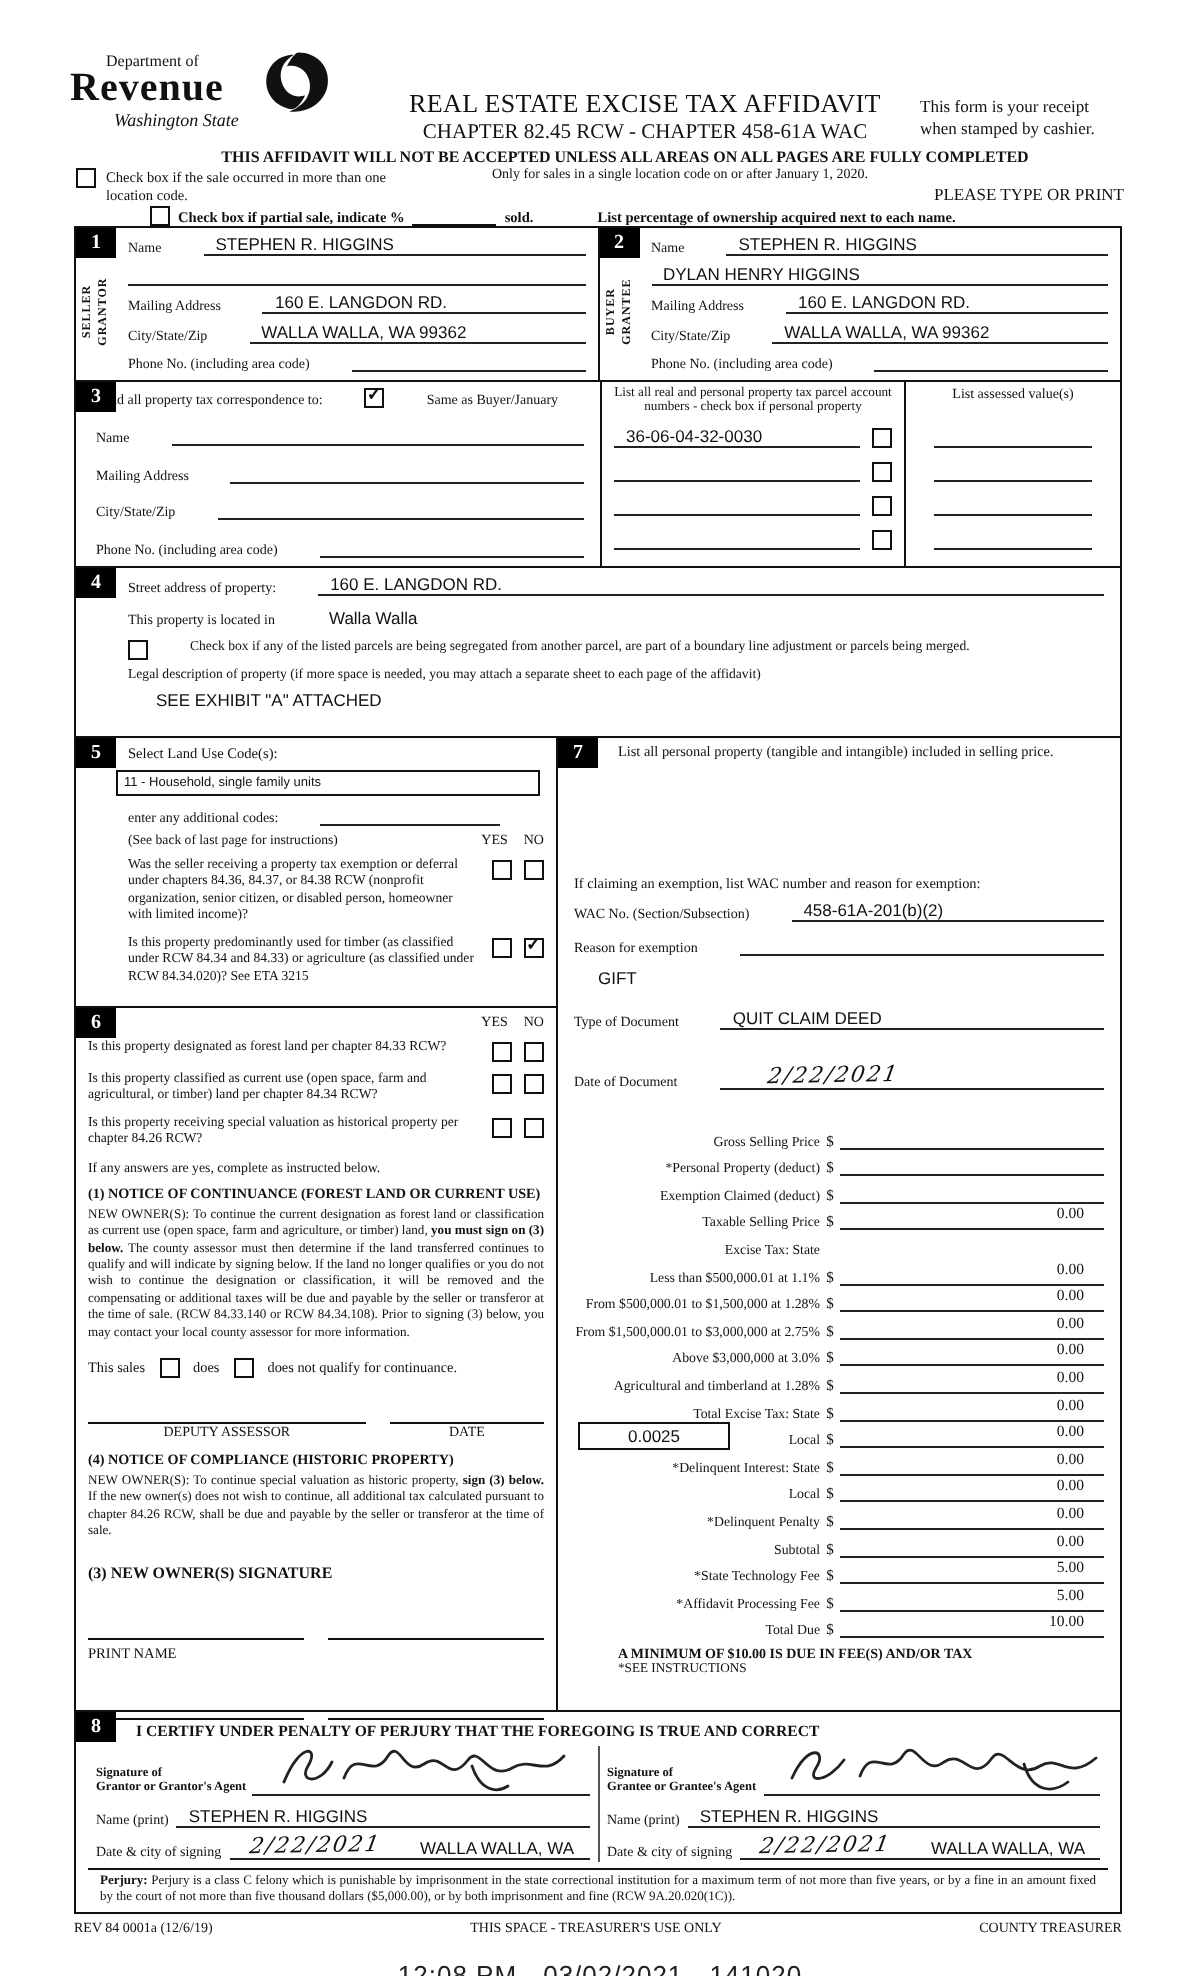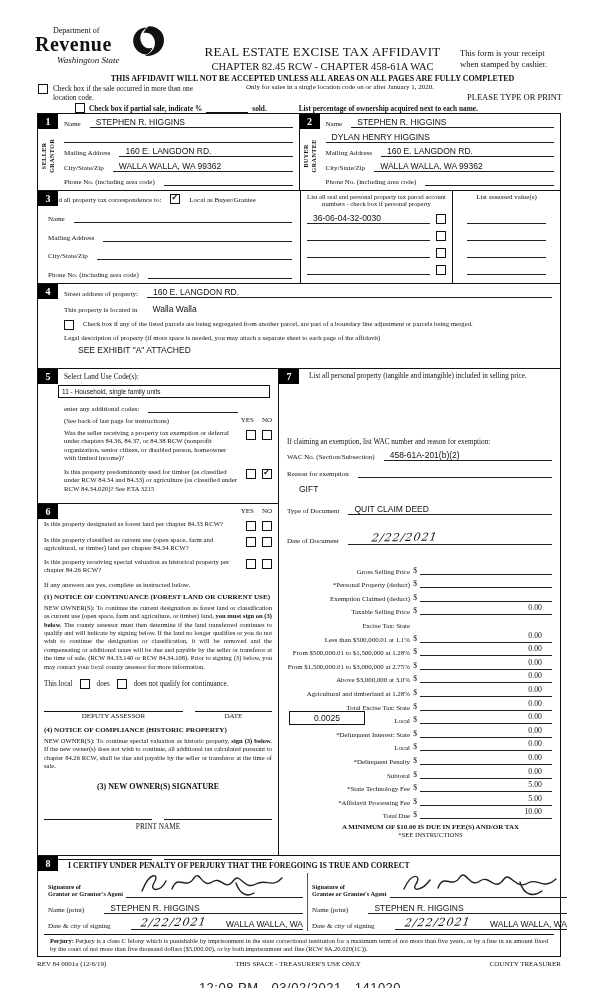--- a/index.html
+++ b/index.html
@@ -27,21 +27,21 @@
   .form{margin-left:37px;width:524px;border:1.5px solid #111;box-sizing:border-box}
   .rrow{position:relative;box-sizing:border-box;border-bottom:1.5px solid #111}
   .num{position:absolute;left:0;top:0;width:20px;height:15px;background:#000;color:#fff;
        font-weight:bold;font-size:10px;display:flex;align-items:center;justify-content:center}
   .cb{display:inline-block;width:8px;height:8px;border:1px solid #111;position:relative;
       vertical-align:-1px;background:#fff;flex:0 0 8px}
   .cb.checked::after{content:"✓";position:absolute;left:0px;top:-3px;font-size:9px;font-weight:bold;color:#111}
   .fl{border-bottom:1px solid #222;flex:1;min-height:10px;display:flex;align-items:flex-end}
   .tv{font-family:"Liberation Sans",sans-serif;font-size:8.5px;padding-left:6px;white-space:nowrap}
   .lb{font-size:7px;white-space:nowrap}
-  .frow{display:flex;align-items:flex-end;gap:9px;box-sizing:border-box}
+  .frow{display:flex;align-items:flex-end;gap:21px;box-sizing:border-box}
   
   .r1{display:flex;height:77px}
   .r1 .cell{flex:1;position:relative;padding:3px 6px 4px 26px;box-sizing:border-box;
             display:flex;flex-direction:column;justify-content:space-between}
   .r1 .cell.left{border-right:1.5px solid #111}
   .vlab{position:absolute;left:-13px;top:34px;width:48px;text-align:center;font-size:6px;
         font-weight:bold;letter-spacing:.5px;transform:rotate(-90deg);line-height:1.3}
   
   .r2{display:flex;height:93px}
   .c3a{flex:0 0 263px;position:relative;padding:3px 8px 4px 26px;box-sizing:border-box;
@@ -66,21 +66,21 @@
   .qboxes{flex:0 0 30px;display:flex;gap:6px;justify-content:flex-end;padding-top:1px}
   .yesno{display:flex;gap:8px;justify-content:flex-end;font-size:7px;padding-right:0px}
   .para{font-size:6.55px;line-height:1.28;text-align:justify;margin-top:3px}
   .bold{font-weight:bold}
   .sigpair{display:flex;gap:12px;margin-top:10px}
   .sigpair .a{flex:1.8;border-bottom:1px solid #111;height:12px}
   .sigpair .b{flex:1;border-bottom:1px solid #111;height:12px}
   .siglabs{display:flex;gap:12px;font-size:7px}
   .siglabs .a{flex:1.8;text-align:center}
   .siglabs .b{flex:1;text-align:center}
-  .ctr{text-align:center}
+  .ctr{}
   
   .mrow{display:flex;align-items:flex-end;height:13.6px;position:relative}
   .mlabel{flex:0 0 123px;text-align:right;font-size:6.9px;white-space:nowrap}
   .mdollar{flex:0 0 10px;text-align:center;font-size:7.5px}
   .mline{flex:1;border-bottom:1px solid #222;text-align:right;min-height:10px}
   .mval{font-family:Liberation Serif, serif;font-size:7.8px;padding-right:10px}
   .mrow.noline .mdollar{visibility:hidden}
   .mrow.noline .mline{border-bottom:none}
   .ratebox{position:absolute;left:2px;top:0px;width:74px;height:12px;border:1.2px solid #111;
            font-family:"Liberation Sans",sans-serif;font-size:8.5px;text-align:center;line-height:12px}
@@ -89,21 +89,21 @@
   
   .r5{position:relative;padding:2px 6px 0 6px;box-sizing:border-box}
   .certhead{display:flex;align-items:center;gap:8px;padding-left:24px;height:15px}
   .certcols{display:flex}
   .certcol{flex:1;padding:1px 4px;box-sizing:border-box}
   .certcol.left{border-right:1px solid #555}
   .sigrow{display:flex;align-items:flex-end;position:relative;height:24px}
   .sigrow .slab{font-size:6.3px;font-weight:bold;line-height:1.2;width:78px}
   .sigrow .fl{position:relative}
   .sigsvg{position:absolute;left:10px;bottom:-2px}
-  .crow{display:flex;align-items:flex-end;gap:20px;height:16px}
+  .crow{display:flex;align-items:flex-end;gap:4px;height:16px}
   .perjury{border-top:1.5px solid #111;margin-top:3px;padding:2px 6px;font-size:6.5px;line-height:1.3;text-align:justify}
   
   .foot{margin-left:37px;width:524px;display:flex;justify-content:space-between;
         padding-top:3px;font-size:7px}
   .stamp{text-align:center;margin-top:12px;font-family:"Liberation Sans",sans-serif;
          font-size:13px;color:#222;letter-spacing:.5px}
 </style>
 </head>
 <body>
 
@@ -210,21 +210,21 @@
           </div>
       </div>
     </div>
 
     <div class="rrow r2">
       <div class="c3a">
         <div class="num">3</div>
         <div class="frow" style="margin-left:-16px">
           <span class="lb">Send all property tax correspondence to:</span>
           <span class="cb checked"></span>
-          <span class="lb">Local as Buyer/Grantee</span>
+          <span class="lb">Same as Buyer/January</span>
         </div>
         <div class="frow" style="margin-left:-16px">
             <span class="lb">Name</span>
           <span class="fl"></span>
           </div>
         <div class="frow" style="margin-left:-16px">
             <span class="lb">Mailing Address</span>
           <span class="fl"></span>
           </div>
         <div class="frow" style="margin-left:-16px">
@@ -346,21 +346,21 @@
             <span class="qtxt">Is this property receiving special valuation as historical property per chapter 84.26 RCW?</span>
             <span class="qboxes">
                 <span class="cb"></span>
               <span class="cb"></span>
               </span>
           </div>
           <div style="font-size:6.9px;margin-top:6px">If any answers are yes, complete as instructed below.</div>
           <div class="bold" style="font-size:7.1px;margin-top:5px">(1) NOTICE OF CONTINUANCE (FOREST LAND OR CURRENT USE)</div>
           <div class="para"><span>NEW OWNER(S): To continue the current designation as forest land or classification as current use (open space, farm and agriculture, or timber) land, </span><span class="bold">you must sign on (3) below.</span><span> The county assessor must then determine if the land transferred continues to qualify and will indicate by signing below. If the land no longer qualifies or you do not wish to continue the designation or classification, it will be removed and the compensating or additional taxes will be due and payable by the seller or transferor at the time of sale. (RCW 84.33.140 or RCW 84.34.108). Prior to signing (3) below, you may contact your local county assessor for more information.</span></div>
           <div class="frow" style="margin-top:8px;font-size:7.2px;gap:7px;align-items:center">
-            <span>This local</span>
+            <span>This sales</span>
             <span class="cb"></span>
             <span>does</span>
             <span class="cb"></span>
             <span>does not qualify for continuance.</span>
           </div>
           <div class="sigpair">
             <span class="a"></span>
             <span class="b"></span>
           </div>
           <div class="siglabs">

